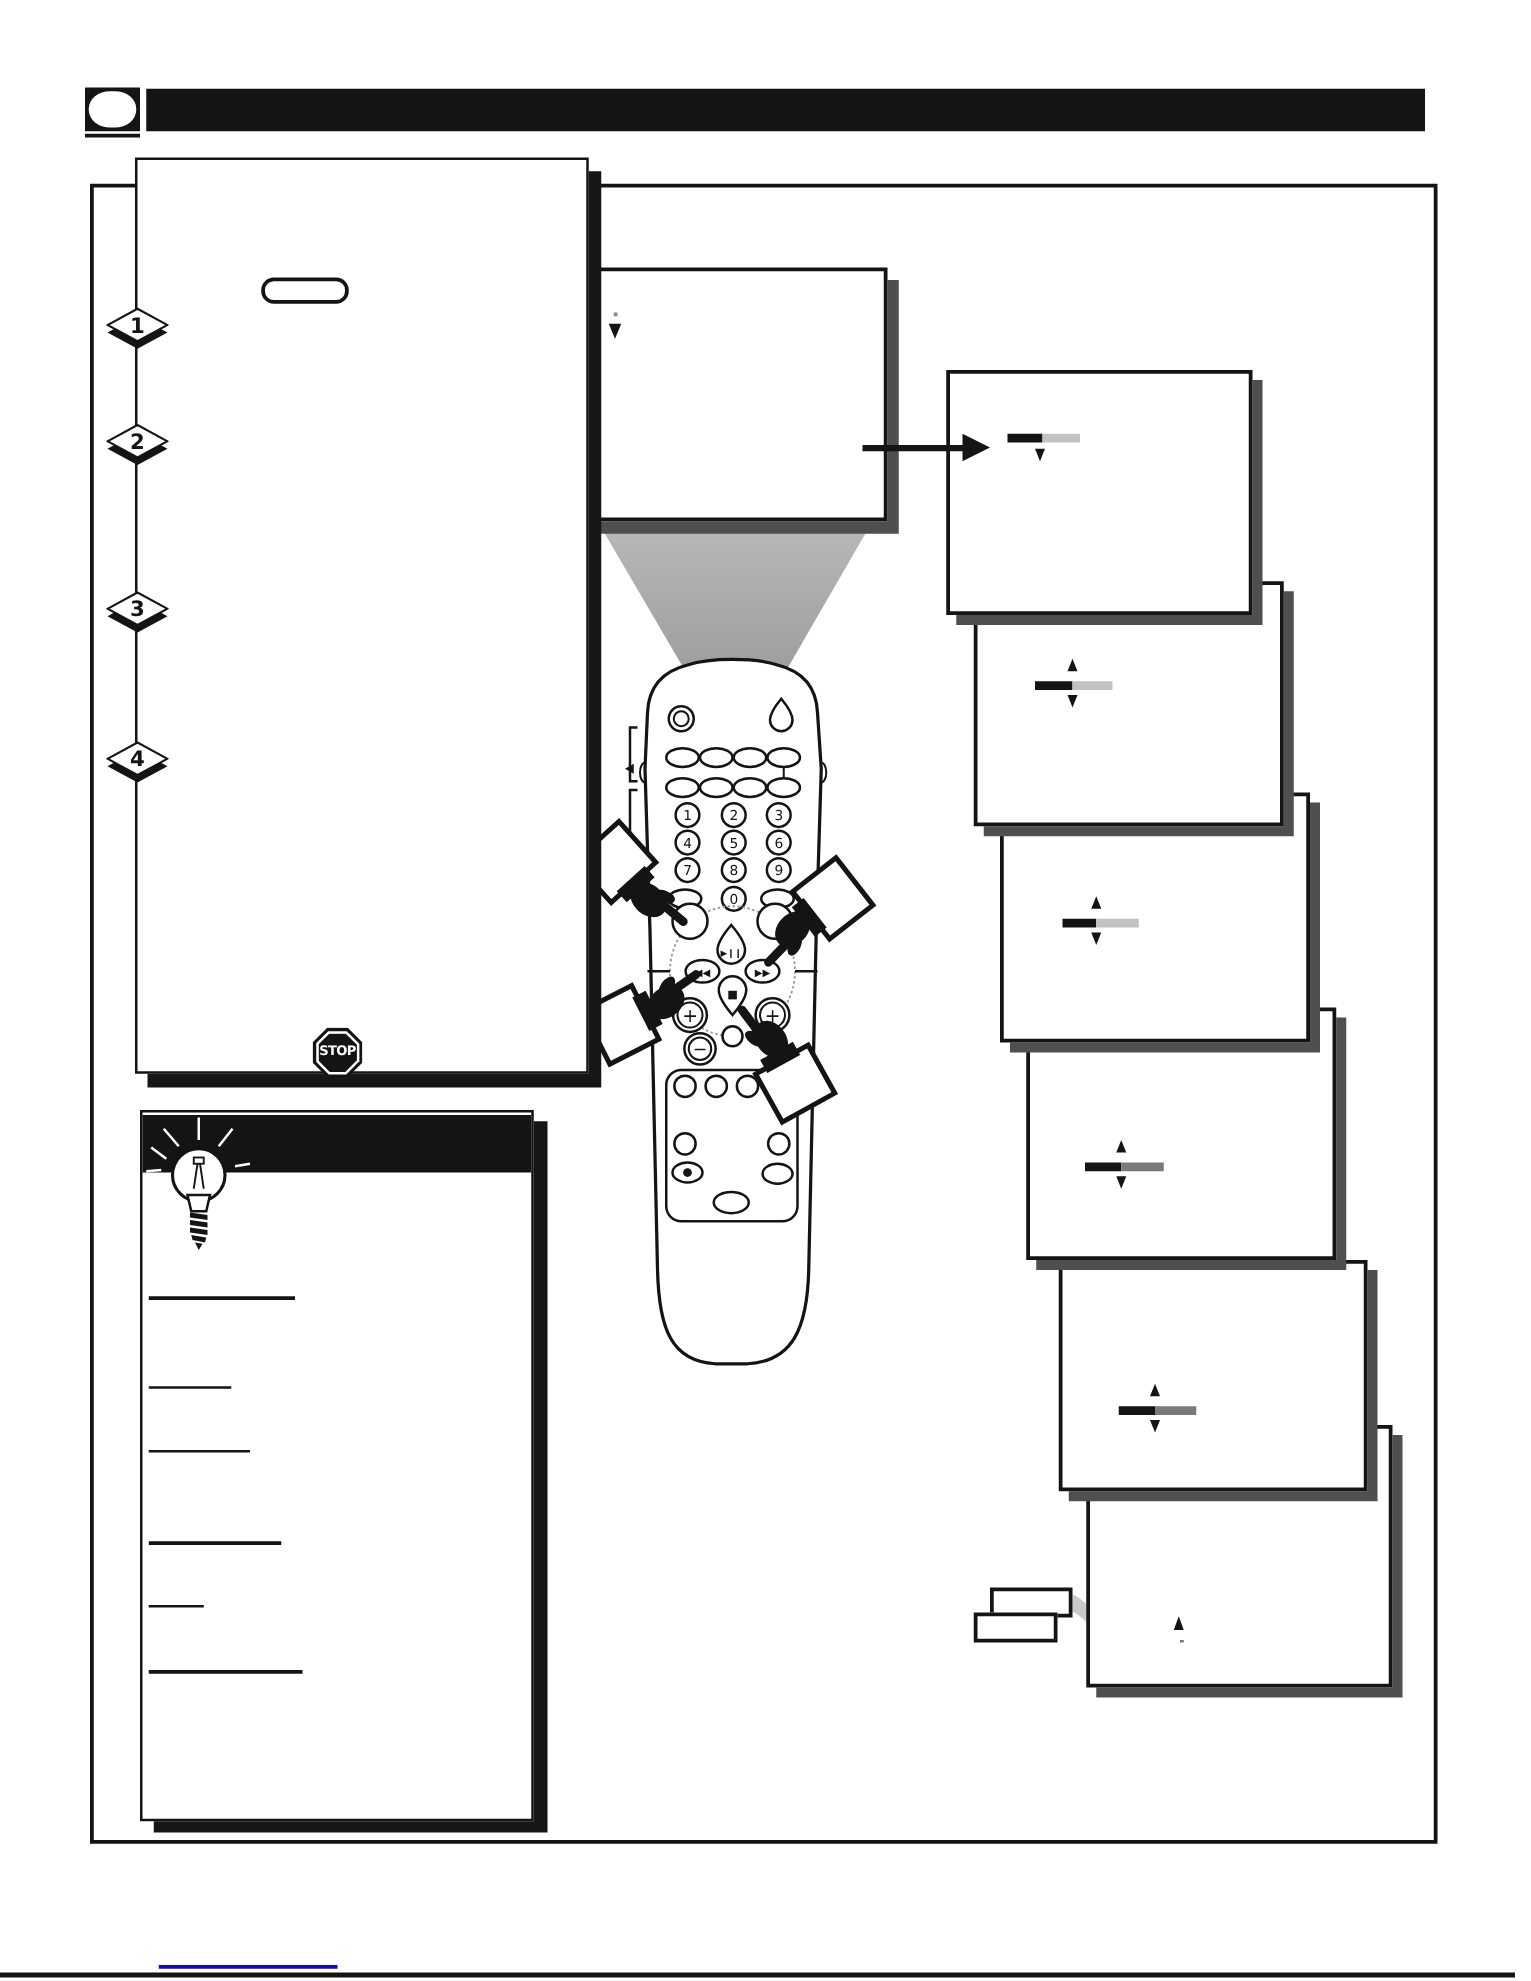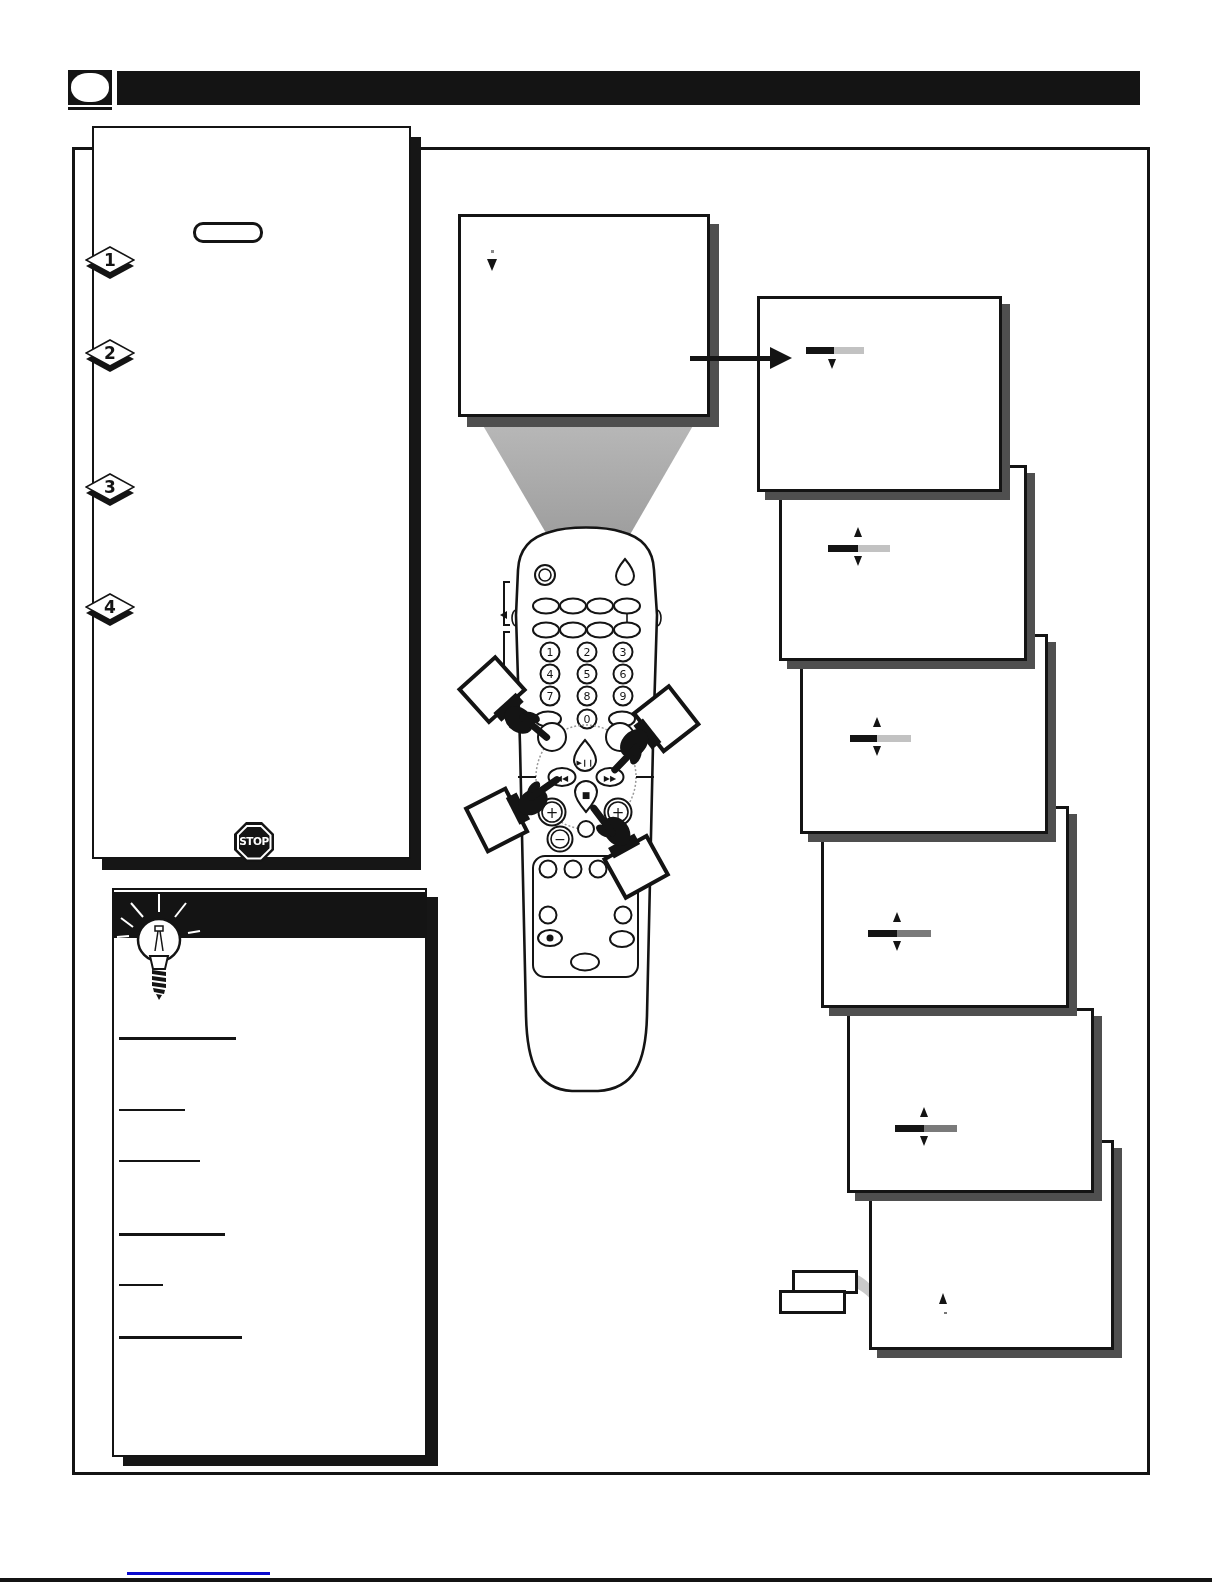--- a/index.html
+++ b/index.html
@@ -95,21 +95,21 @@
   <svg class="abs" style="left:830px;top:1262px;z-index:20;" width="70" height="60" viewBox="0 0 70 60">
     <path d="M14,8 C38,14 52,30 50,54 C44,34 26,22 4,20 C6,14 9,10 14,8 Z" fill="#c9c9c9"></path>
   </svg>
   <div class="abs screenbox" style="left:869px;top:1140px;width:239px;height:204px;z-index:21;">
     <div class="abs tri-up" style="left:67px;top:150px;border-left-width:4.5px;border-right-width:4.5px;border-bottom-width:11px;"></div>
     <div class="abs" style="left:72px;top:169px;width:3px;height:2px;background:#777;"></div>
   </div>
   <div class="abs" style="left:792px;top:1270px;width:60px;height:18px;background:#fff;border:3.5px solid var(--ink);z-index:22;"></div>
   <div class="abs" style="left:779px;top:1290px;width:61px;height:18px;background:#fff;border:3.5px solid var(--ink);z-index:23;"></div>
 
-  <div class="abs panel" style="left:92px;top:126px;width:315px;height:729px;box-shadow:10px 11px 0 0 var(--panel-shadow);z-index:30;">
+  <div class="abs panel" style="left:108px;top:126px;width:315px;height:729px;box-shadow:10px 11px 0 0 var(--panel-shadow);z-index:30;padding-left:44px;">
     <div class="abs" style="left:99px;top:94px;width:64px;height:15px;background:#fff;border:3px solid var(--ink);border-radius:10px;"></div>
 
     <div class="abs" style="left:140px;top:694px;width:40px;height:40px;">
       <div class="abs" style="left:0;top:0;width:40px;height:40px;background:var(--ink);clip-path:polygon(30% 0,70% 0,100% 30%,100% 70%,70% 100%,30% 100%,0 70%,0 30%);"></div>
       <div class="abs" style="left:2.5px;top:2.5px;width:35px;height:35px;background:#fff;clip-path:polygon(30% 0,70% 0,100% 30%,100% 70%,70% 100%,30% 100%,0 70%,0 30%);"></div>
       <div class="abs" style="left:4.5px;top:4.5px;width:31px;height:31px;background:var(--ink);clip-path:polygon(30% 0,70% 0,100% 30%,100% 70%,70% 100%,30% 100%,0 70%,0 30%);"></div>
       <div class="abs" style="left:0;top:13px;width:40px;text-align:center;color:#fff;font-weight:bold;font-size:10.5px;letter-spacing:-0.5px;">STOP</div>
     </div>
   </div>
 

